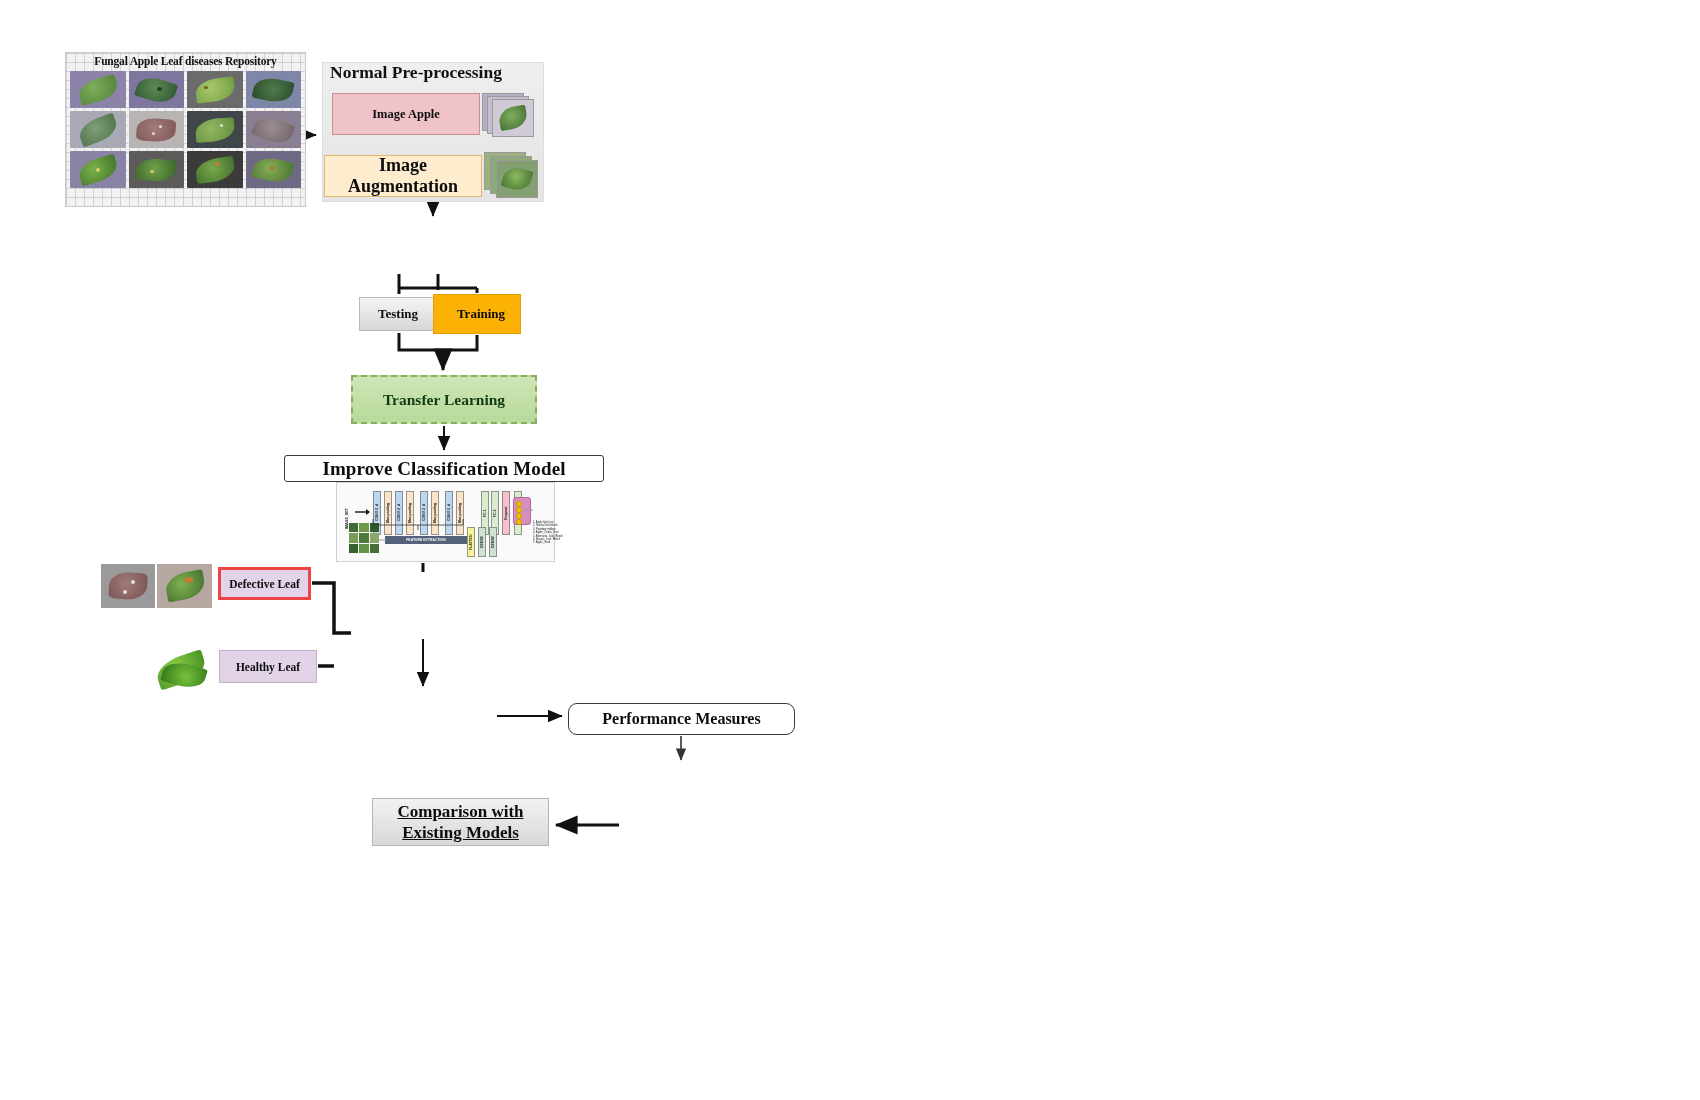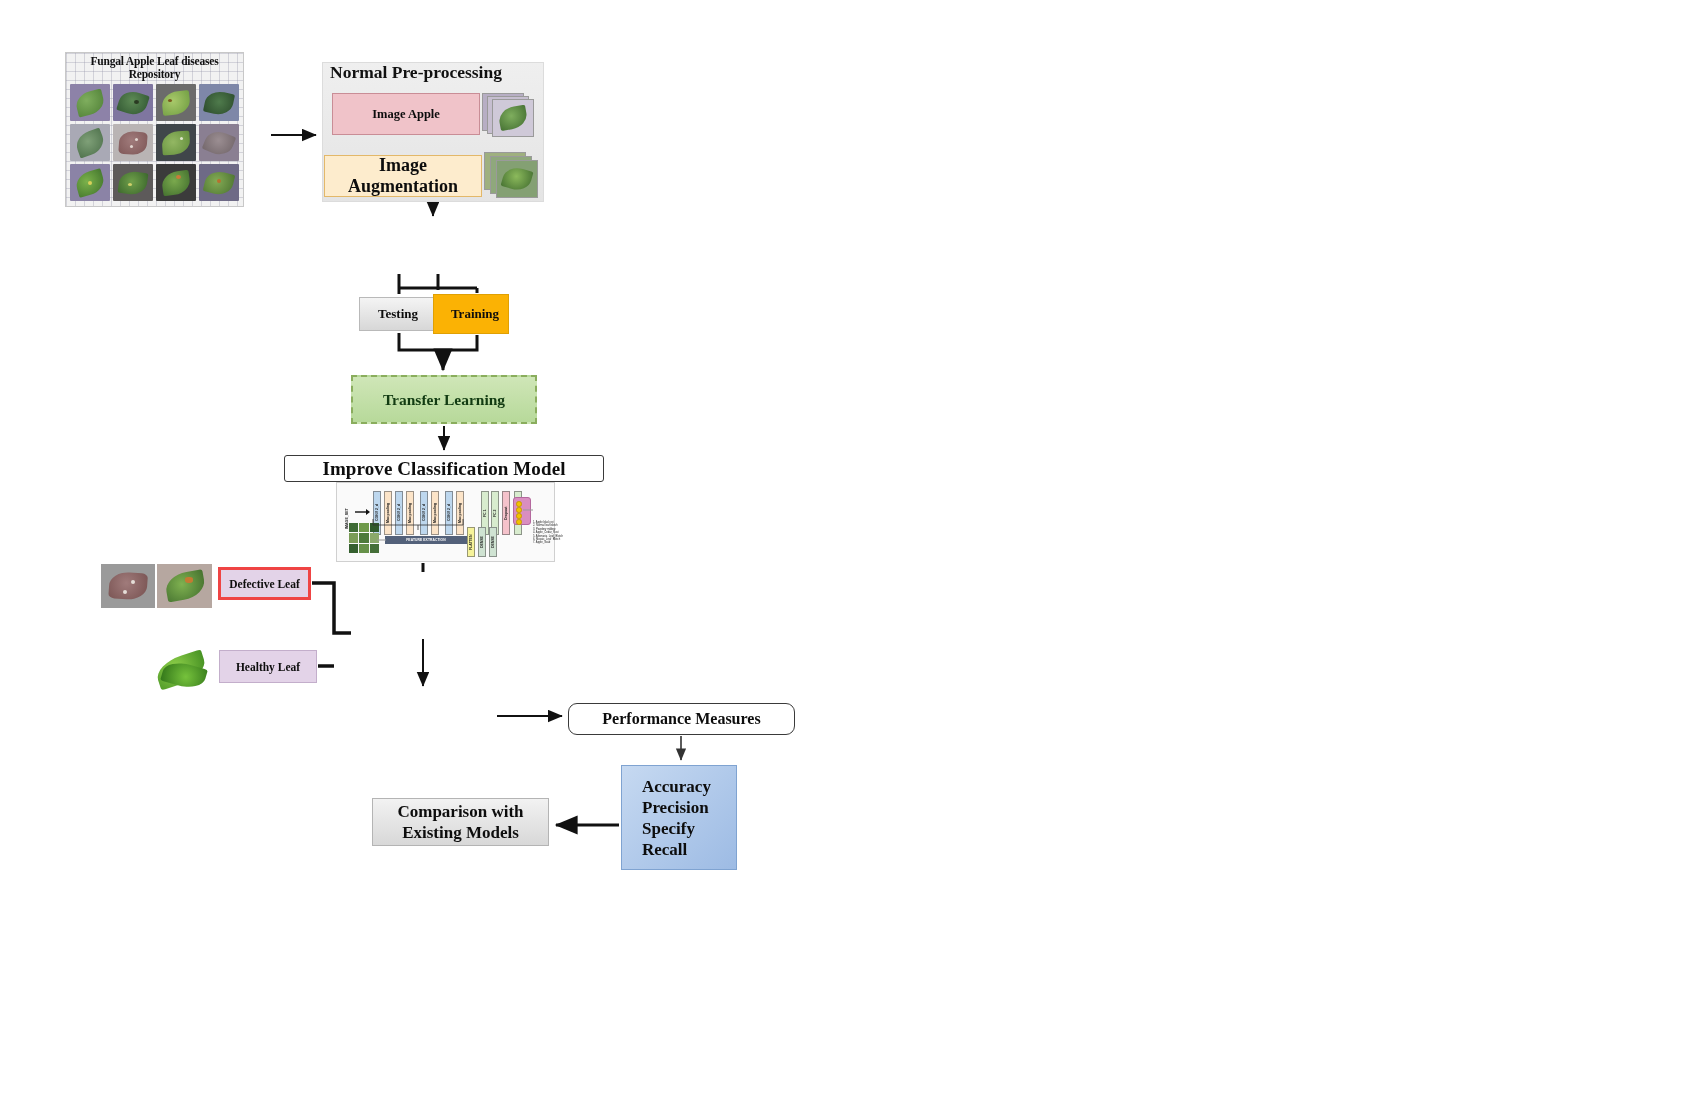--- a/index.html
+++ b/index.html
@@ -3,21 +3,21 @@
 <meta charset="utf-8">
 <style>
   html,body{margin:0;padding:0;background:#ffffff;}
   body{width:1700px;height:1100px;position:relative;overflow:hidden;
        font-family:"Liberation Serif","DejaVu Serif",serif;}
   .canvas{position:absolute;left:0;top:0;width:1700px;height:1100px;}
   .node{position:absolute;box-sizing:border-box;display:flex;align-items:center;
         justify-content:center;text-align:center;font-weight:bold;color:#0d0d0d;}
 
   
-  #repo{position:absolute;left:65px;top:52px;width:179px;height:155px;
+  #repo{position:absolute;left:65px;top:52px;width:241px;height:155px;
         background:#f2f2f2;border:1px solid #c8c8c8;box-sizing:border-box;}
   #repo .grid{position:absolute;inset:0;
      background-image:linear-gradient(to right,rgba(150,150,170,.35) 1px,transparent 1px),
                       linear-gradient(to bottom,rgba(150,150,170,.35) 1px,transparent 1px);
      background-size:9px 9px;}
   #repo .cap{position:relative;font-size:11.5px;font-weight:bold;text-align:center;
      line-height:13px;padding-top:2px;letter-spacing:-.2px;color:#111;
      font-family:"Liberation Serif",serif;}
   #repo .tiles{position:relative;display:grid;grid-template-columns:repeat(4,1fr);
      grid-template-rows:repeat(3,1fr);gap:3px;padding:3px 4px 4px 4px;height:124px;
@@ -46,21 +46,21 @@
   .stackimg{position:absolute;}
   .stackimg .s{position:absolute;width:40px;height:36px;border:1px solid #9a9a9a;
      background:#cfc9d8;overflow:hidden;}
 
   
   #split{left:338px;top:222px;width:187px;height:50px;background:#f9d4d6;
      border:2px dashed #d2696e;font-size:15.5px;}
   #testing{left:359px;top:297px;width:78px;height:34px;
      background:linear-gradient(180deg,#f4f4f4 0%,#d7d7d7 100%);
      border:1px solid #b9b9b9;font-size:13px;}
-  #training{left:433px;top:294px;width:76px;height:40px;background:#fbb204;
+  #training{left:433px;top:294px;width:88px;height:40px;background:#fbb204;
      border:1px solid #e0a003;font-size:13px;padding-left:8px;}
   #transfer{left:351px;top:375px;width:186px;height:49px;
      background:linear-gradient(180deg,#cfe6b7 0%,#b7d99a 100%);
      border:2px dashed #8aad5d;font-size:15.5px;color:#123b12;}
   #improve{left:284px;top:455px;width:320px;height:27px;background:#ffffff;
      border:1px solid #3a3a3a;border-radius:3px;font-size:19px;letter-spacing:.1px;}
 
   
   #cnn{position:absolute;left:336px;top:482px;width:219px;height:80px;
      background:#fafafa;border:1px solid #d0d0d0;box-sizing:border-box;}
@@ -99,21 +99,21 @@
   #modeleval{left:338px;top:691px;width:157px;height:48px;background:#f7cdcd;
      border:2px dashed #d08a8a;border-radius:10px;font-size:12.5px;}
   #perf{left:568px;top:703px;width:227px;height:32px;background:#fff;
      border:1px solid #3a3a3a;border-radius:9px;font-size:16px;}
   #metrics{left:621px;top:765px;width:116px;height:105px;
      background:linear-gradient(135deg,#c6d9f1 0%,#9dbbe4 100%);
      border:1px solid #7fa3d1;font-size:17px;flex-direction:column;
      align-items:flex-start;justify-content:center;padding-left:20px;line-height:21px;}
   #compare{left:372px;top:798px;width:177px;height:48px;
      background:linear-gradient(180deg,#f2f2f2 0%,#d8d8d8 100%);
-     border:1px solid #b4b4b4;font-size:17px;line-height:21px;}
+     border:1px solid #b4b4b4;font-size:17px;line-height:21px;text-decoration:underline;}
 
   .thumb{position:absolute;border:0;overflow:hidden;}
   svg.links{position:absolute;left:0;top:0;width:1700px;height:1100px;
      pointer-events:none;overflow:visible;}
 </style>
 </head>
 <body>
 
 <div class="canvas">
 
@@ -313,23 +313,17 @@
   </div>
   <div class="thumb" style="left:152px;top:648px;width:58px;height:44px;background:transparent;">
     <div class="lf" style="background:radial-gradient(circle at 40% 35%,#8fd04a,#3e8a1f);--rot:-18deg;width:86%;height:62%;"></div>
     <div class="lf" style="background:radial-gradient(circle at 55% 55%,#76c23c,#2f7318);--rot:16deg;width:74%;height:52%;left:56%;top:62%"></div>
   </div>
 
   <div class="node" id="defective">Defective Leaf</div>
   <div class="node" id="healthy">Healthy Leaf</div>
   <div class="node" id="perf">Performance Measures</div>
 
-  <div class="node" id="metrics">
-    <span>Accuracy</span>
-    <span>Precision</span>
-    <span>Specify</span>
-    <span>Recall</span>
-  </div>
 
   <div class="node" id="compare" style="white-space:pre-line;">Comparison with
 Existing Models</div>
 
 </div>
 
 </body></html>

